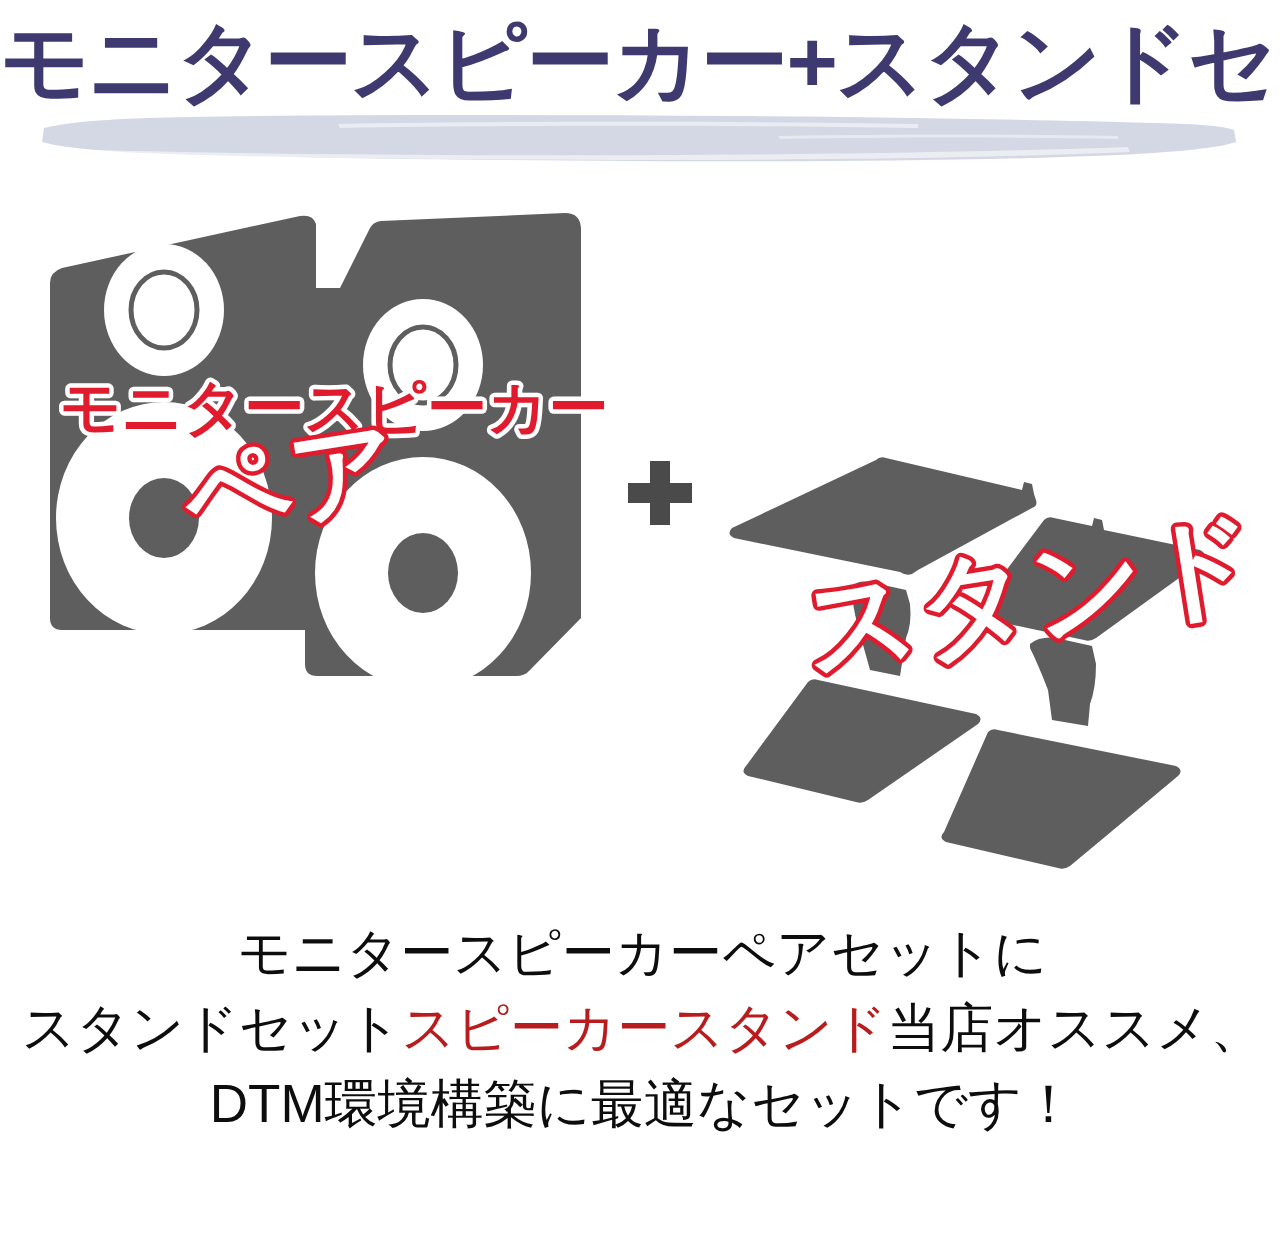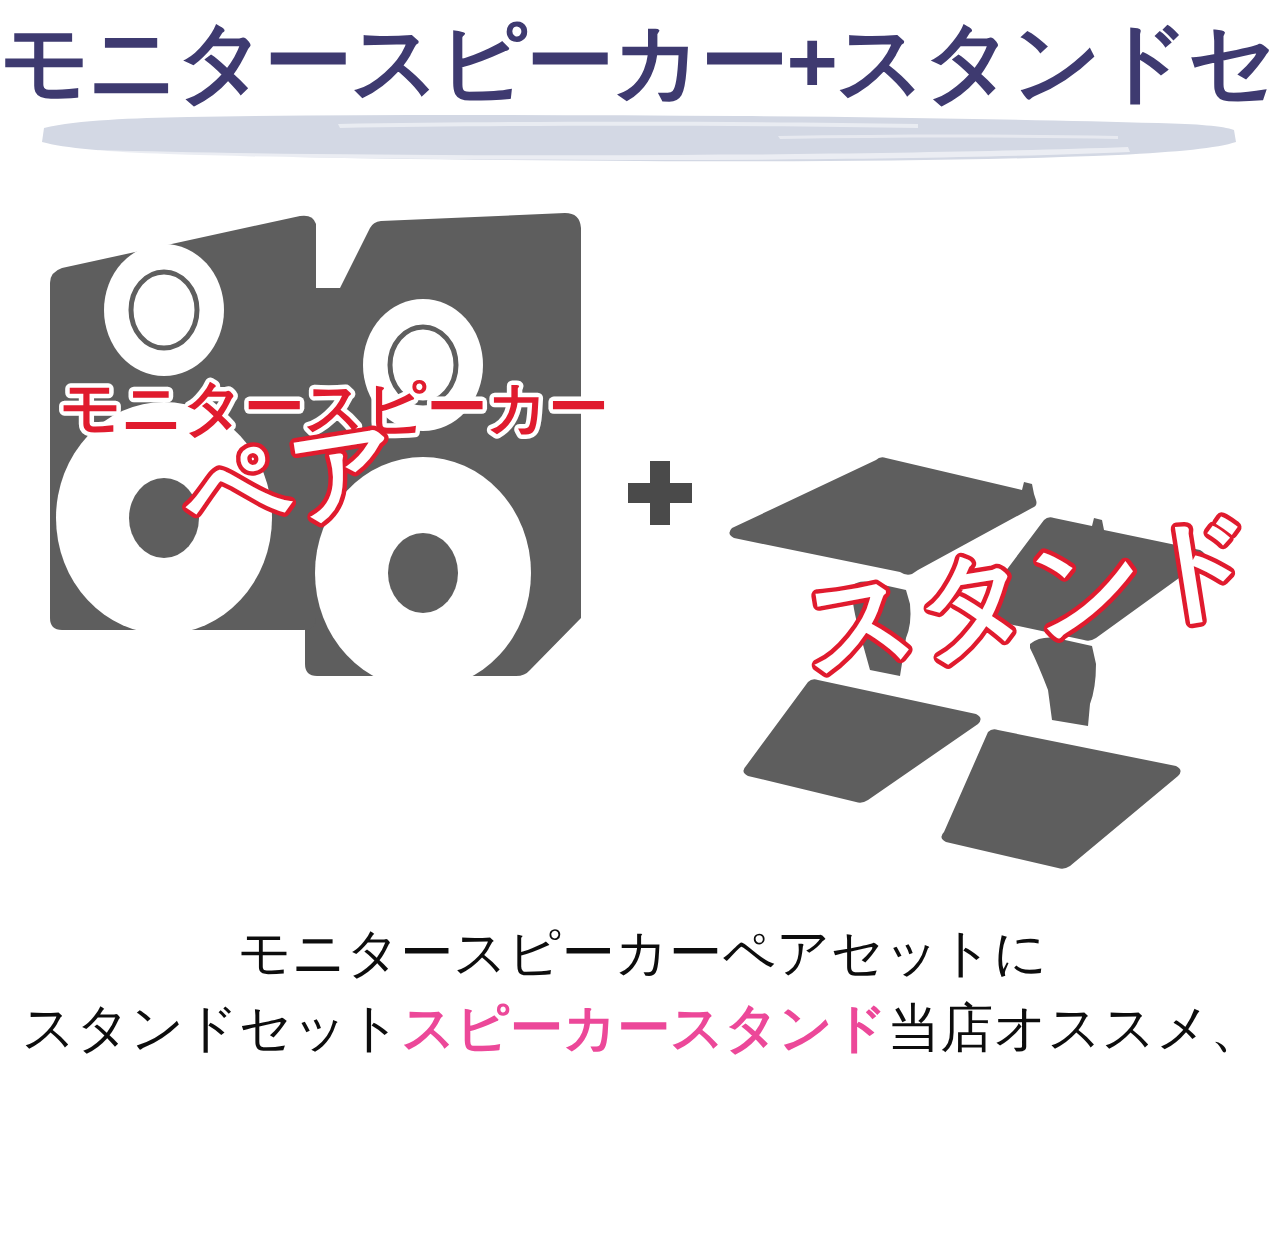--- a/index.html
+++ b/index.html
@@ -97,21 +97,21 @@
     top: 915px;
     width: 1285px;
     text-align: center;
     color: #0d0d0d;
     font-size: 53px;
     line-height: 1.42;
     letter-spacing: 0px;
     font-family: "Liberation Sans", "DejaVu Sans", sans-serif;
   }
   #description .line { white-space: nowrap; display: block; }
-  #description .accent-red { color: #ec4899; font-weight: bold; }
+  #description .accent-red { color: #b91c1c; }
 </style>
 </head>
 <body>
 
 <div id="header-band">
 
   <svg id="brush-stroke" viewBox="0 0 1200 52" preserveAspectRatio="none">
     <path d="M6,16 C40,8 95,6 150,5 C330,2 520,3 700,4 C860,5 1010,8 1120,11
              C1160,12 1185,14 1196,18 L1198,30 C1180,36 1140,40 1080,43
              C940,49 760,50 600,49 C420,48 250,46 130,42
@@ -187,13 +187,14 @@
                L370,428 Q364,432 358,430 L246,404 Q238,400 244,394 Z" fill="#5E5E5E"></path>
 
       <text class="label-whitefill" x="110" y="230" font-size="112" transform="rotate(-9 110 230)">スタンド</text>
     </svg>
   </div>
 </div>
 
 <div id="description">
   <span class="line">モニタースピーカーペアセットに</span>
   <span class="line"><span>スタンドセット</span><span class="accent-red">スピーカースタンド</span><span>当店オススメ、</span></span>
+  <span class="line">DTM環境構築に最適なセットです！</span>
 </div>
 
 </body></html>

